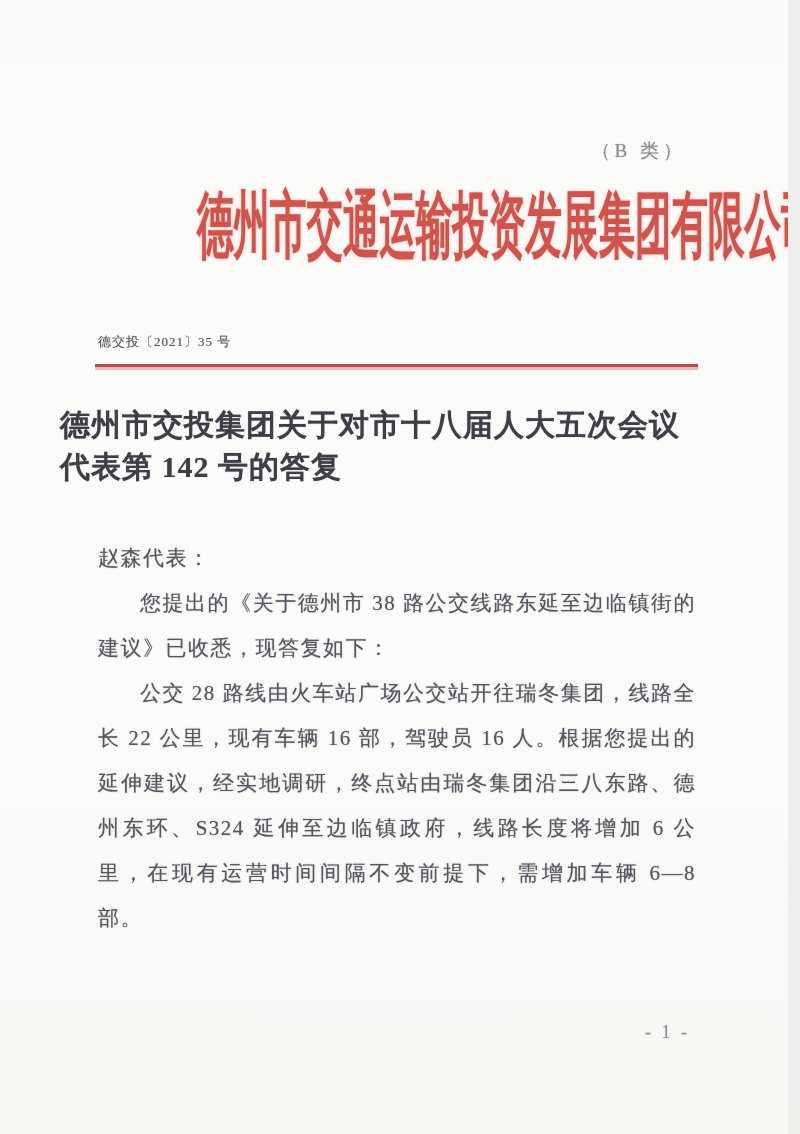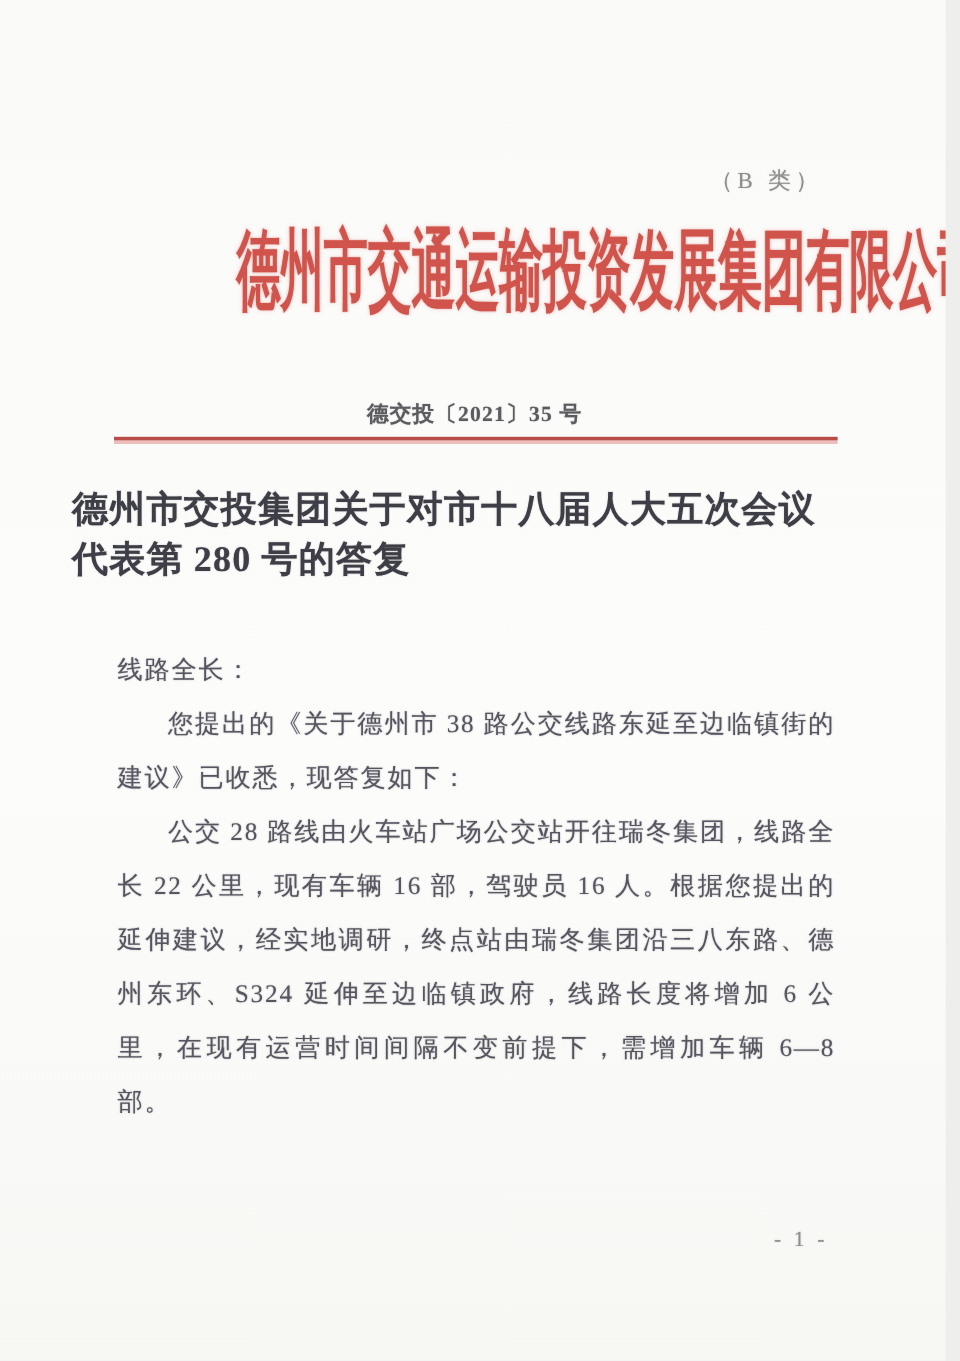--- a/index.html
+++ b/index.html
@@ -36,24 +36,24 @@
     color: #d0544b;
     transform: scaleX(0.50);
     transform-origin: 50% 50%;
     text-shadow: 0 0 2px rgba(208,84,75,.55), 0 0 6px rgba(208,84,75,.18);
   }
   
   .doc-meta {
     position: absolute;
     top: 333px; left: 98px; right: 95px;
     display: flex;
-    justify-content: center;
+    justify-content: space-between;
     align-items: baseline;
-    font-size: 18px;
-    font-weight: 700;
+    font-size: 13px;
+    font-weight: 400;
     color: #5c5c60;
     letter-spacing: 1px;
     text-shadow: 0 0 1px rgba(90,90,95,.55);
   }
   
   .red-rule {
     position: absolute;
     top: 364px; left: 95px; right: 90px;
     height: 3px;
     background: #b84c49;
@@ -104,24 +104,24 @@
   <div class="org-title">德州市交通运输投资发展集团有限公司文件</div>
 
   <div class="doc-meta">
     <span>德交投〔2021〕35 号</span>
   </div>
 
   <div class="red-rule"></div>
 
   <div class="doc-heading">
     <div>德州市交投集团关于对市十八届人大五次会议</div>
-    <div>代表第 280 号的答复</div>
+    <div>代表第 142 号的答复</div>
   </div>
 
   <div class="body-text">
-    <p>线路全长：</p>
+    <p>赵森代表：</p>
     <p class="indent">您提出的《关于德州市 38 路公交线路东延至边临镇街的建议》已收悉，现答复如下：</p>
     <p class="indent">公交 28 路线由火车站广场公交站开往瑞冬集团，线路全长 22 公里，现有车辆 16 部，驾驶员 16 人。根据您提出的延伸建议，经实地调研，终点站由瑞冬集团沿三八东路、德州东环、S324 延伸至边临镇政府，线路长度将增加 6 公里，在现有运营时间间隔不变前提下，需增加车辆 6—8 部。</p>
   </div>
 
   <div class="page-number">- 1 -</div>
 
 </div>
 
 </body></html>

